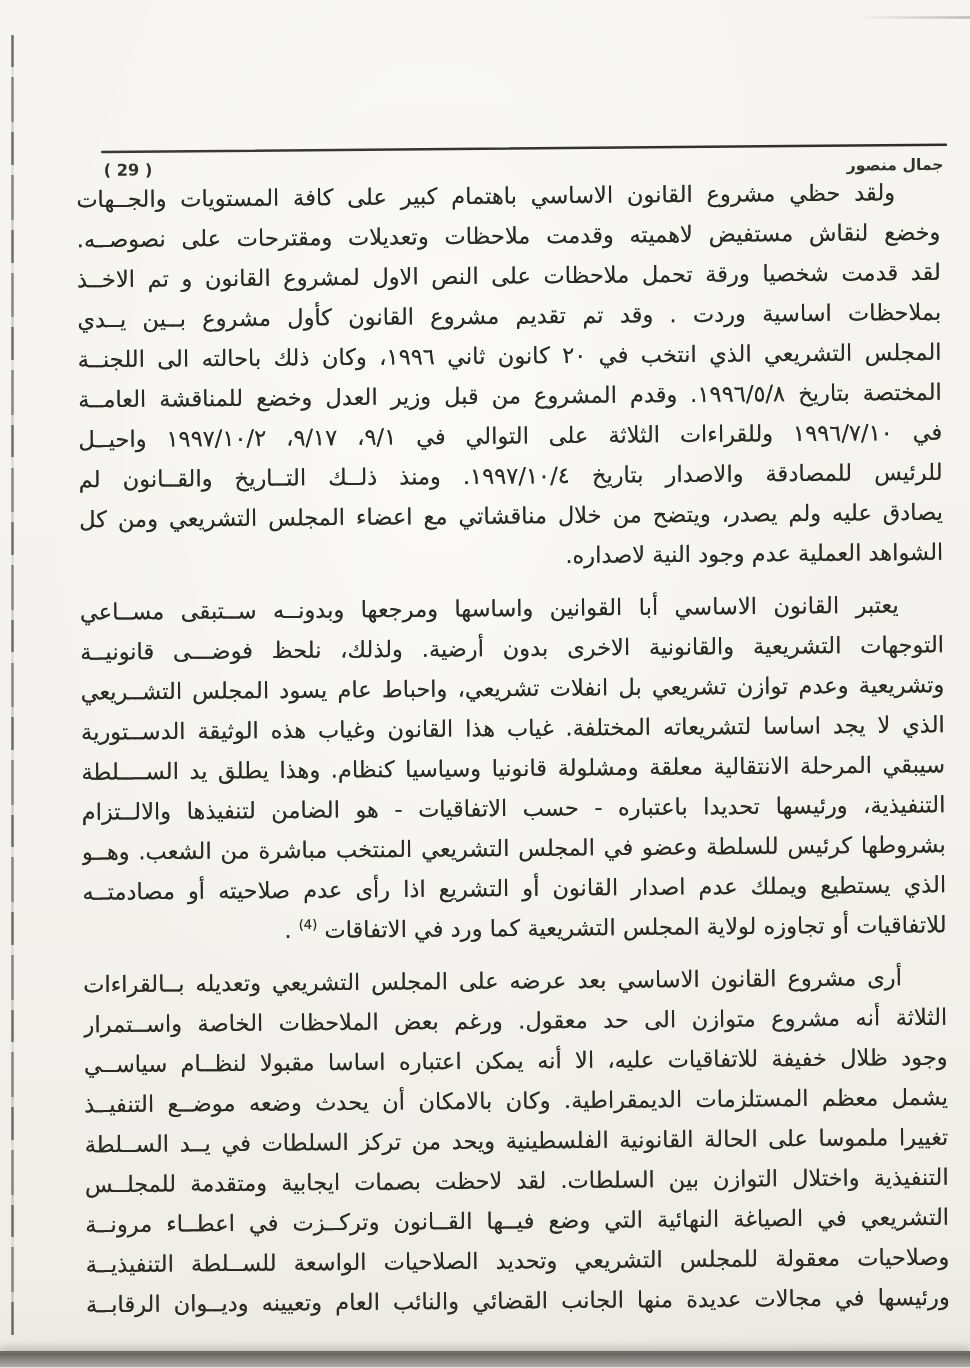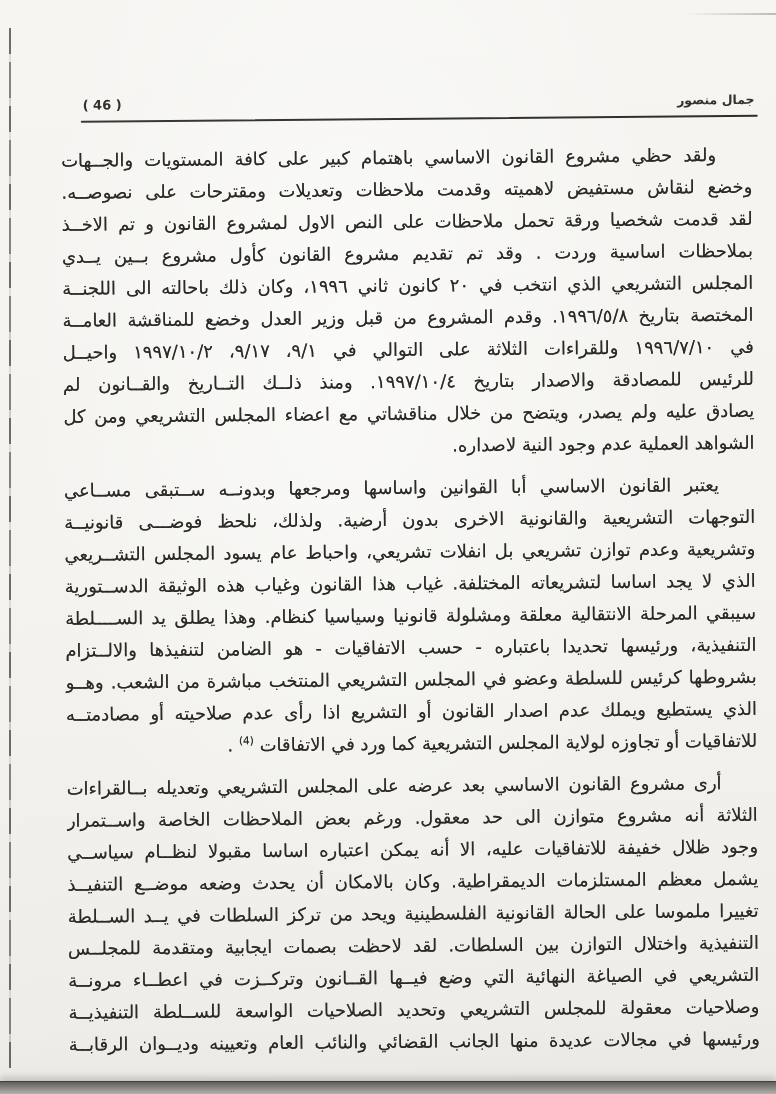--- a/index.html
+++ b/index.html
@@ -44,20 +44,21 @@
     color: #2b2a25;
   }
   .header-row {
     position: absolute; top: 95px; right: 18px; left: 86px;
     display: flex; justify-content: space-between; align-items: flex-end;
     direction: rtl;
   }
   .author {
     font-size: 12.5px; font-weight: bold; letter-spacing: .2px;
     color: #32312c;
+    margin-top: 32px;
   }
   .pagenum {
     font-size: 13px; font-weight: bold; color: #32312c;
   }
   .header-rule {
     position: absolute; top: 118px; left: 84px; right: 15px; height: 2px;
     background: linear-gradient(to right, #3a3936, #2e2d2a);
     border-radius: 1px;
   }
   .body-text {
@@ -83,21 +84,21 @@
 </head>
 <body>
 
 <div class="page">
   <div class="edge-left"></div>
   <div class="edge-topright"></div>
 
   <div class="content">
     <div class="header-row">
       <span class="author">جمال منصور</span>
-      <span class="pagenum">( 46 )</span>
+      <span class="pagenum">( 29 )</span>
     </div>
     <div class="header-rule"></div>
 
     <div class="body-text">
         <div class="para">
           <div class="line indent">ولقد حظي مشروع القانون الاساسي باهتمام كبير على كافة المستويات والجــهات</div>
           <div class="line">وخضع لنقاش مستفيض لاهميته وقدمت ملاحظات وتعديلات ومقترحات على نصوصــه.</div>
           <div class="line">لقد قدمت شخصيا ورقة تحمل ملاحظات على النص الاول لمشروع القانون و تم الاخــذ</div>
           <div class="line">بملاحظات اساسية وردت . وقد تم تقديم مشروع القانون كأول مشروع بــين يــدي</div>
           <div class="line">المجلس التشريعي الذي انتخب في ٢٠ كانون ثاني ١٩٩٦، وكان ذلك باحالته الى اللجنــة</div>

